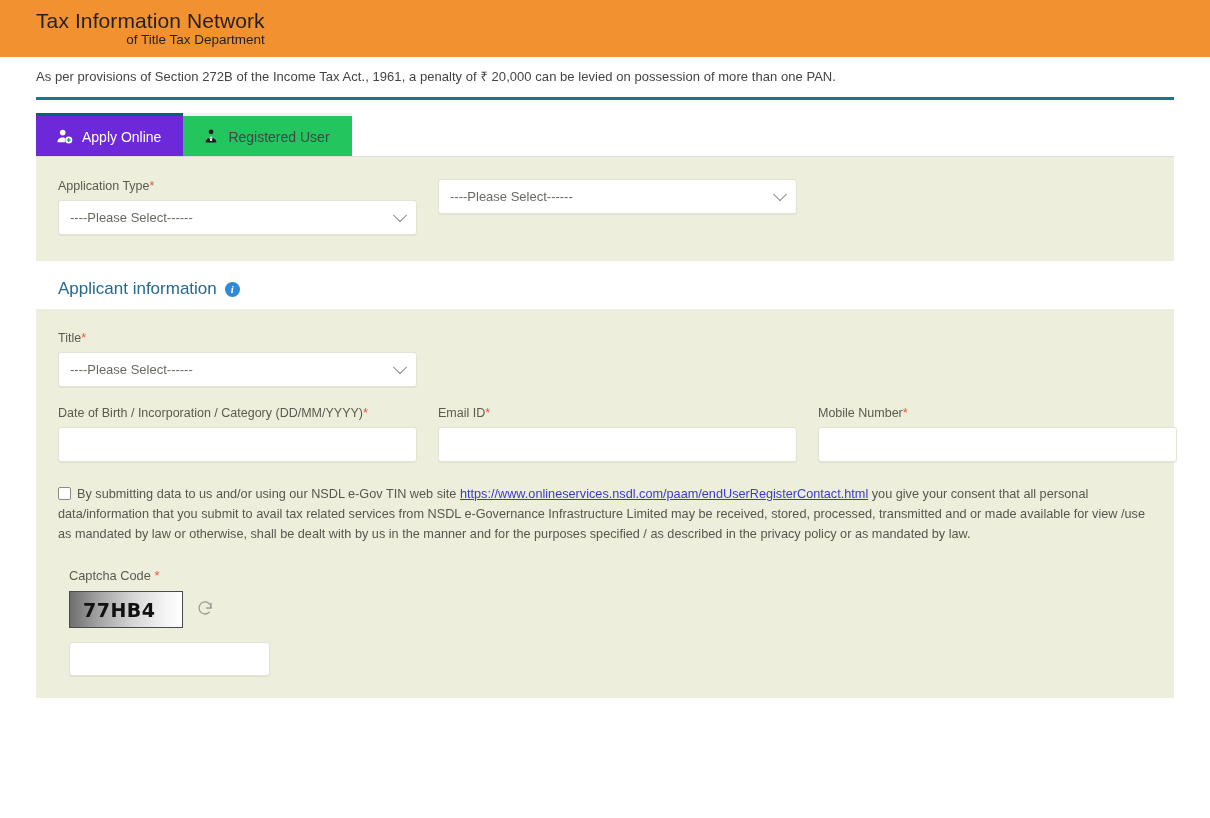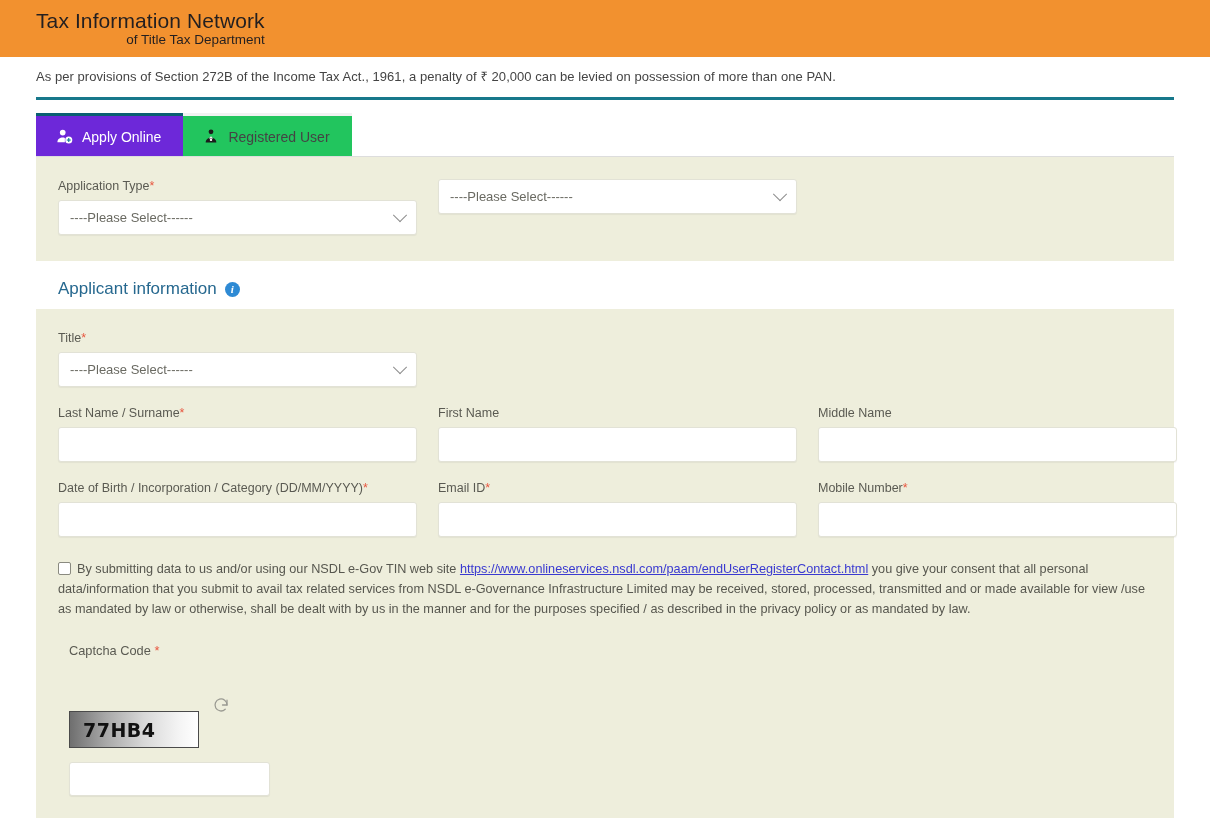--- a/index.html
+++ b/index.html
@@ -176,33 +176,32 @@
     font-size: 12.8px;
     color: #5a5a52;
     margin-bottom: 8px;
   }
   .captcha-row {
     display: flex;
     align-items: center;
     gap: 13px;
   }
   .captcha-img {
-    width: 130px;
+    width: 114px;
     height: 37px;
     border: 1px solid #4a4a4a;
     background: linear-gradient(90deg, #6f6f6f 0%, #a8a8a8 28%, #d8d8d8 58%, #f4f4f4 85%, #ffffff 100%);
     display: flex;
     align-items: center;
     padding-left: 13px;
     font-family: "DejaVu Sans", sans-serif;
     font-weight: bold;
     font-size: 19px;
     color: #111111;
     letter-spacing: 0.5px;
-    margin-top: 45px;
   }
   .refresh-icon { cursor: pointer; }
   .captcha-input {
     margin-top: 14px;
     width: 201px;
     height: 34px;
     background: #ffffff;
     border: 1px solid #e2e2d6;
     border-radius: 3px;
     box-shadow: 0 1px 1px rgba(0,0,0,0.06);
@@ -279,40 +278,20 @@
       <div class="field-label">
         <span>Title</span><span class="req">*</span>
       </div>
       <div class="select-box">
         <span>----Please Select------</span>
         <span class="chevron"></span>
       </div>
     </div>
   </div>
 
-  <div class="row">
-    <div class="col">
-      <div class="field-label">
-        <span>Last Name / Surname</span><span class="req">*</span>
-      </div>
-      <div class="text-box"></div>
-    </div>
-    <div class="col">
-      <div class="field-label">
-        <span>First Name</span><span class="req"></span>
-      </div>
-      <div class="text-box"></div>
-    </div>
-    <div class="col">
-      <div class="field-label">
-        <span>Middle Name</span><span class="req"></span>
-      </div>
-      <div class="text-box"></div>
-    </div>
-  </div>
 
   <div class="row">
     <div class="col">
       <div class="field-label">
         <span>Date of Birth / Incorporation / Category (DD/MM/YYYY)</span><span class="req">*</span>
       </div>
       <div class="text-box"></div>
     </div>
     <div class="col">
       <div class="field-label">

